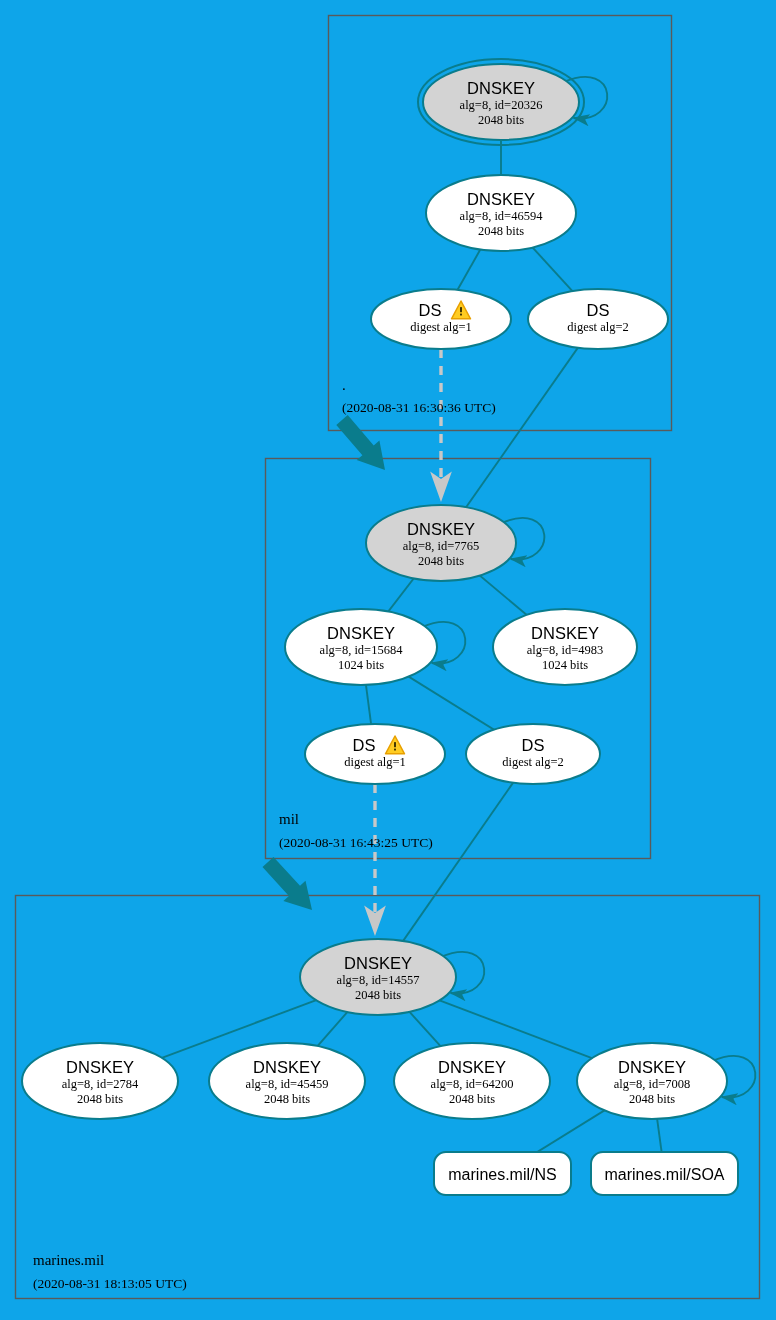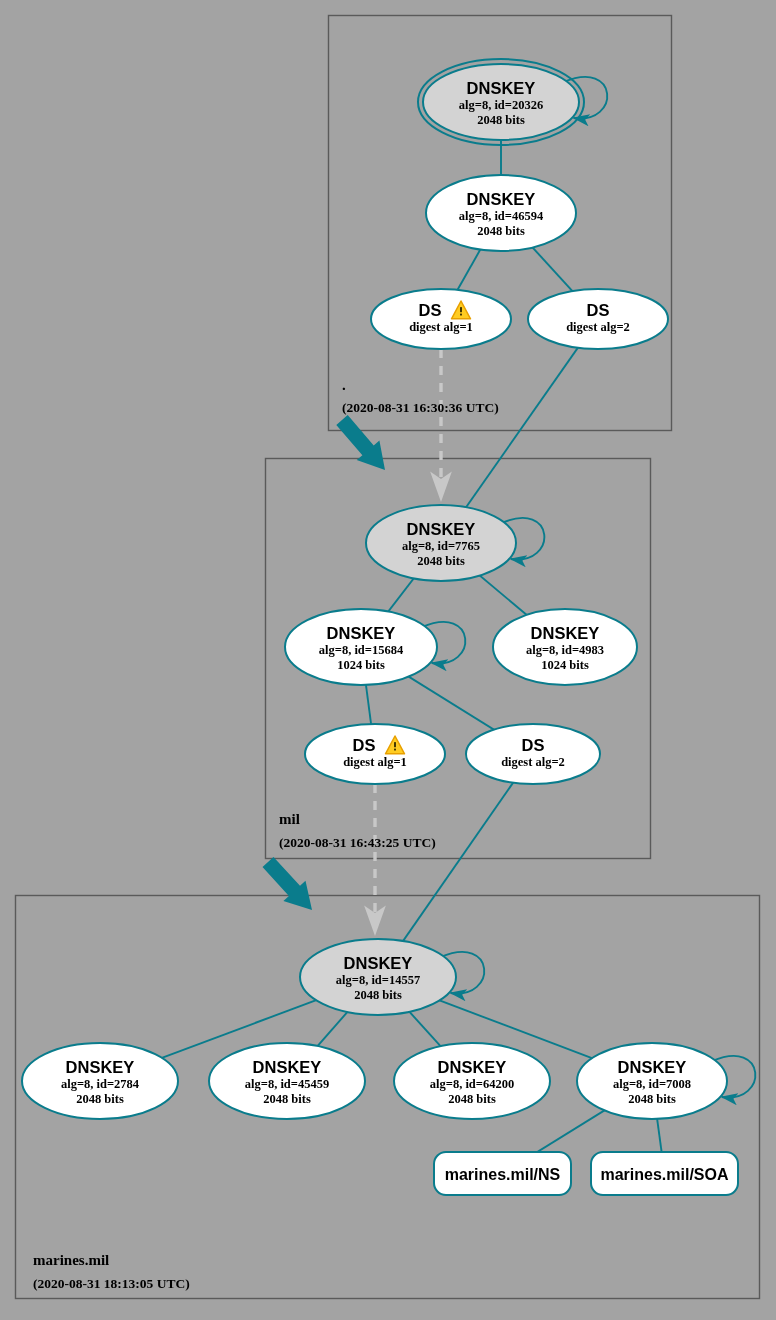--- a/index.html
+++ b/index.html
@@ -7,23 +7,22 @@
     padding: 0;
     background: #ffffff;
   }
   body {
     font-family: "Liberation Sans", sans-serif;
   }
   #stage {
     position: relative;
     width: 776px;
     height: 1320px;
-    background: #a3a3a3;
+    background: #0ea5e9;
     overflow: hidden;
-    font-weight: bold;
   }
   #stage svg {
     position: absolute;
     left: 0;
     top: 0;
   }
   .zone-title {
     font-family: "Liberation Serif", serif;
     font-size: 15px;
     fill: #000000;

